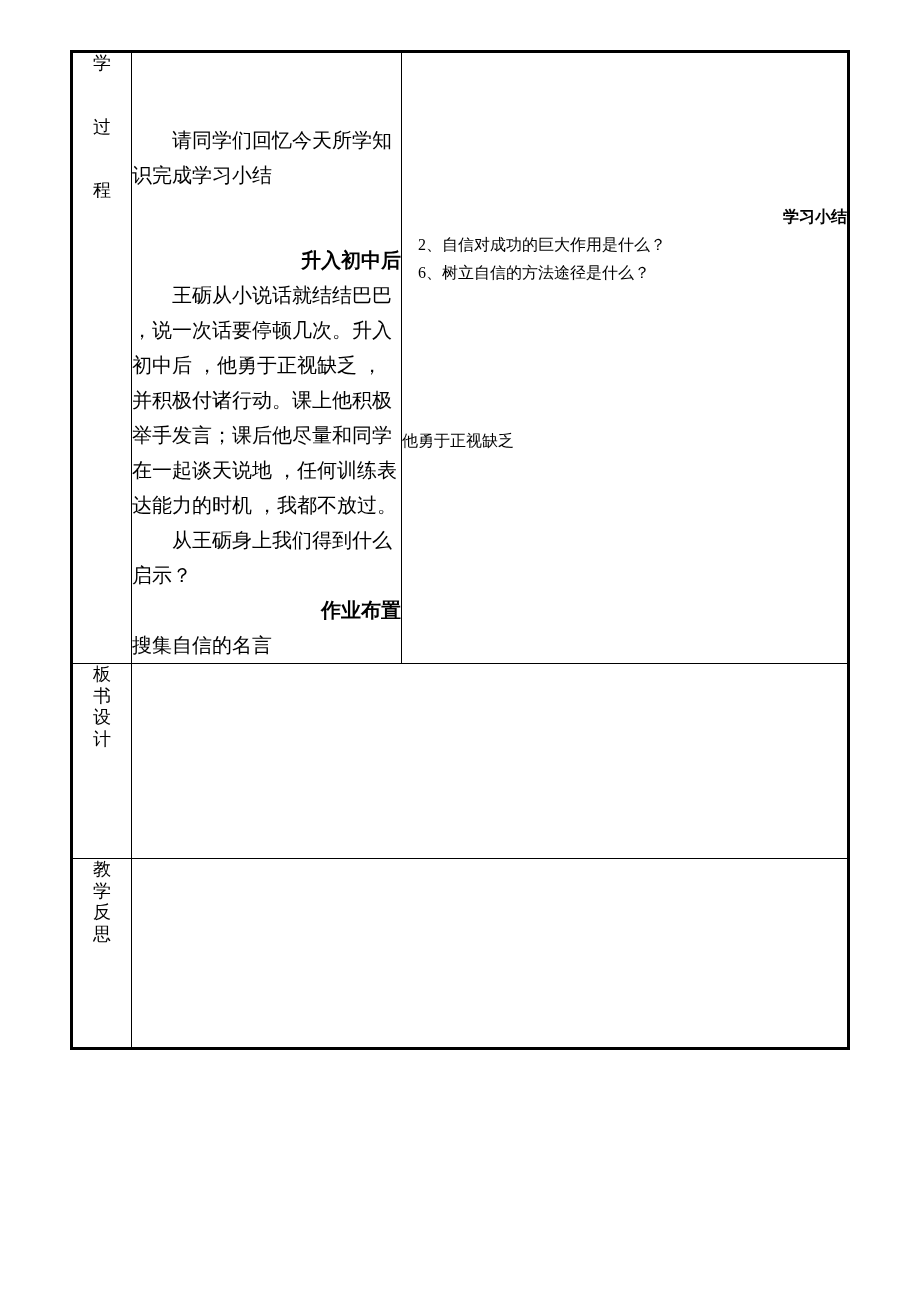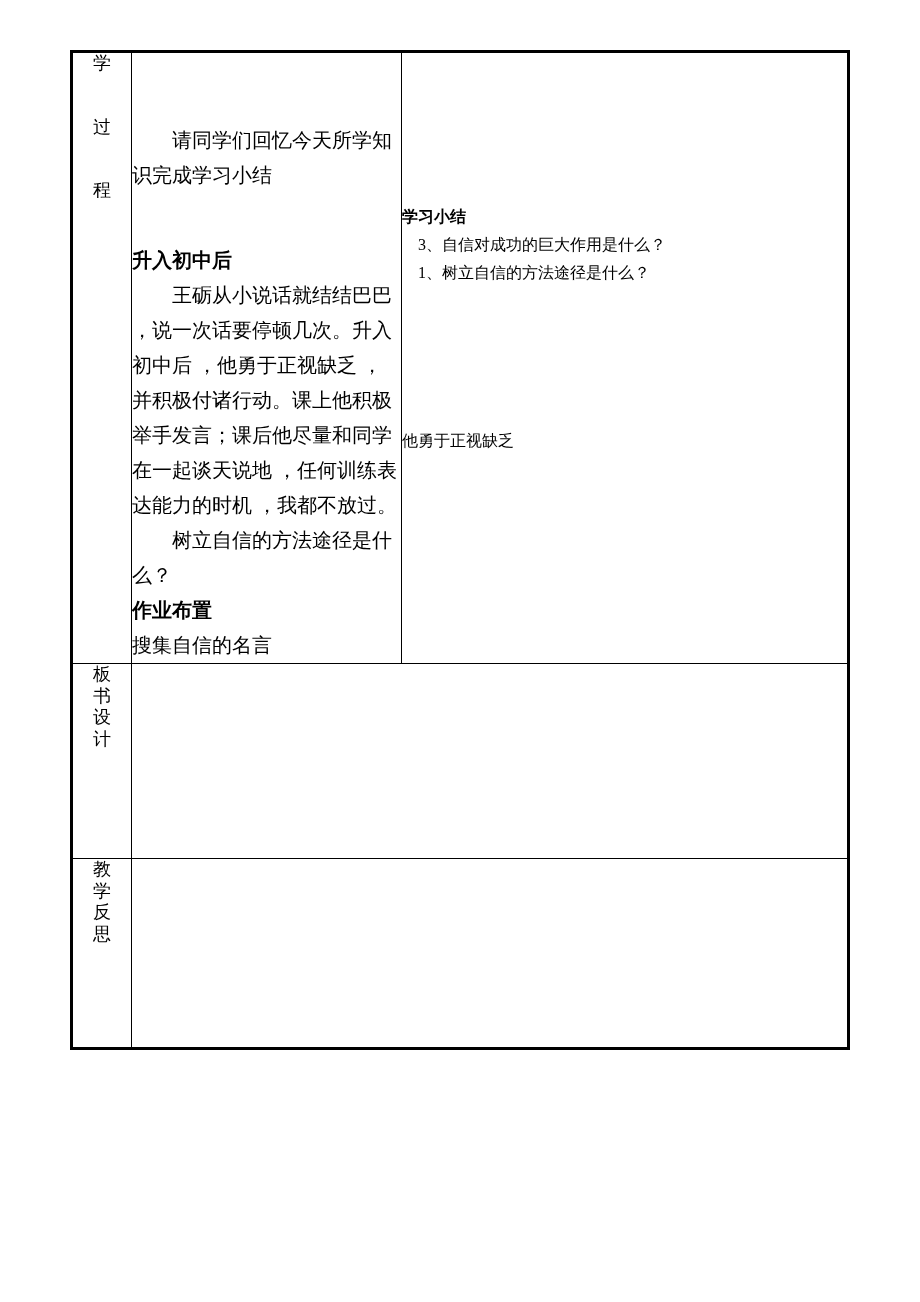--- a/index.html
+++ b/index.html
@@ -51,20 +51,21 @@
     .content-cell-right {
       padding: 14px 10px 14px 10px;
       line-height: 1.75;
       font-size: 16px;
     }
     .indent {
       text-indent: 2em;
     }
     .bold {
       font-weight: bold;
+      text-align: right;
     }
     .row1-height {
       height: 570px;
     }
     .row2-height {
       height: 195px;
     }
     .row3-height {
       height: 190px;
     }
@@ -100,29 +101,29 @@
         <span>过</span>
         <span>程</span>
       </div>
     </td>
     <td class="content-cell-left">
       <div class="spacer"></div>
       <p class="indent">请同学们回忆今天所学知识完成学习小结</p>
       <div class="spacer3"></div>
       <p class="bold">升入初中后</p>
       <p class="indent">王砺从小说话就结结巴巴 ，说一次话要停顿几次。升入初中后 ，他勇于正视缺乏 ，并积极付诸行动。课上他积极举手发言；课后他尽量和同学在一起谈天说地 ，任何训练表达能力的时机 ，我都不放过。</p>
-      <p class="indent">树立自信的方法途径是什么？</p>
+      <p class="indent">从王砺身上我们得到什么启示？</p>
       <p class="bold">作业布置</p>
       <p>搜集自信的名言</p>
     </td>
     <td class="content-cell-right">
       <div class="spacer2"></div>
       <p class="bold">学习小结</p>
-      <p style="padding-left:1em;">3、自信对成功的巨大作用是什么？</p>
-      <p style="padding-left:1em;">1、树立自信的方法途径是什么？</p>
+      <p style="padding-left:1em;">2、自信对成功的巨大作用是什么？</p>
+      <p style="padding-left:1em;">6、树立自信的方法途径是什么？</p>
       <div style="height:140px;"></div>
       <p>他勇于正视缺乏</p>
     </td>
   </tr>
   <tr class="row2-height">
     <td class="label-cell">
       <div class="vertical-text">
         <span>板</span>
         <span>书</span>
         <span>设</span>

